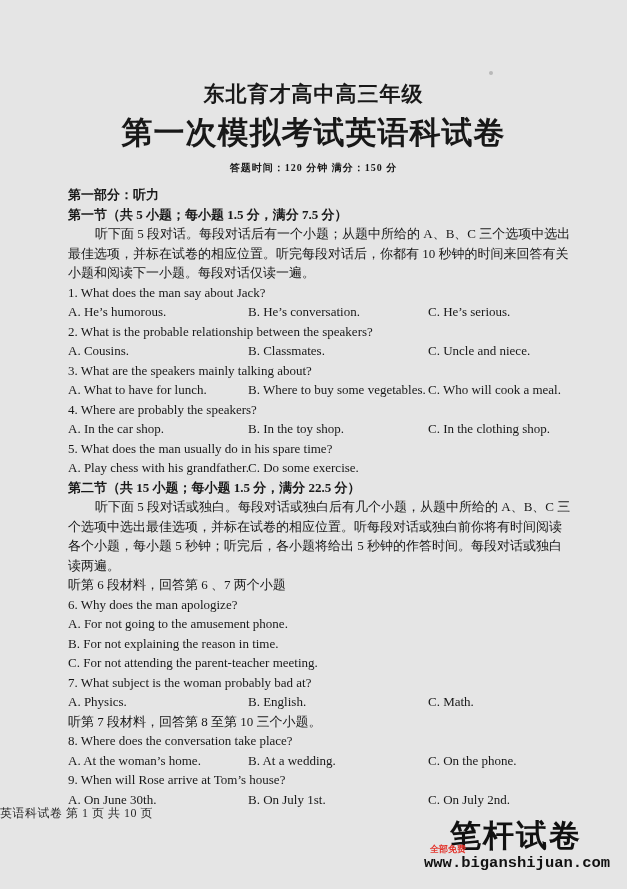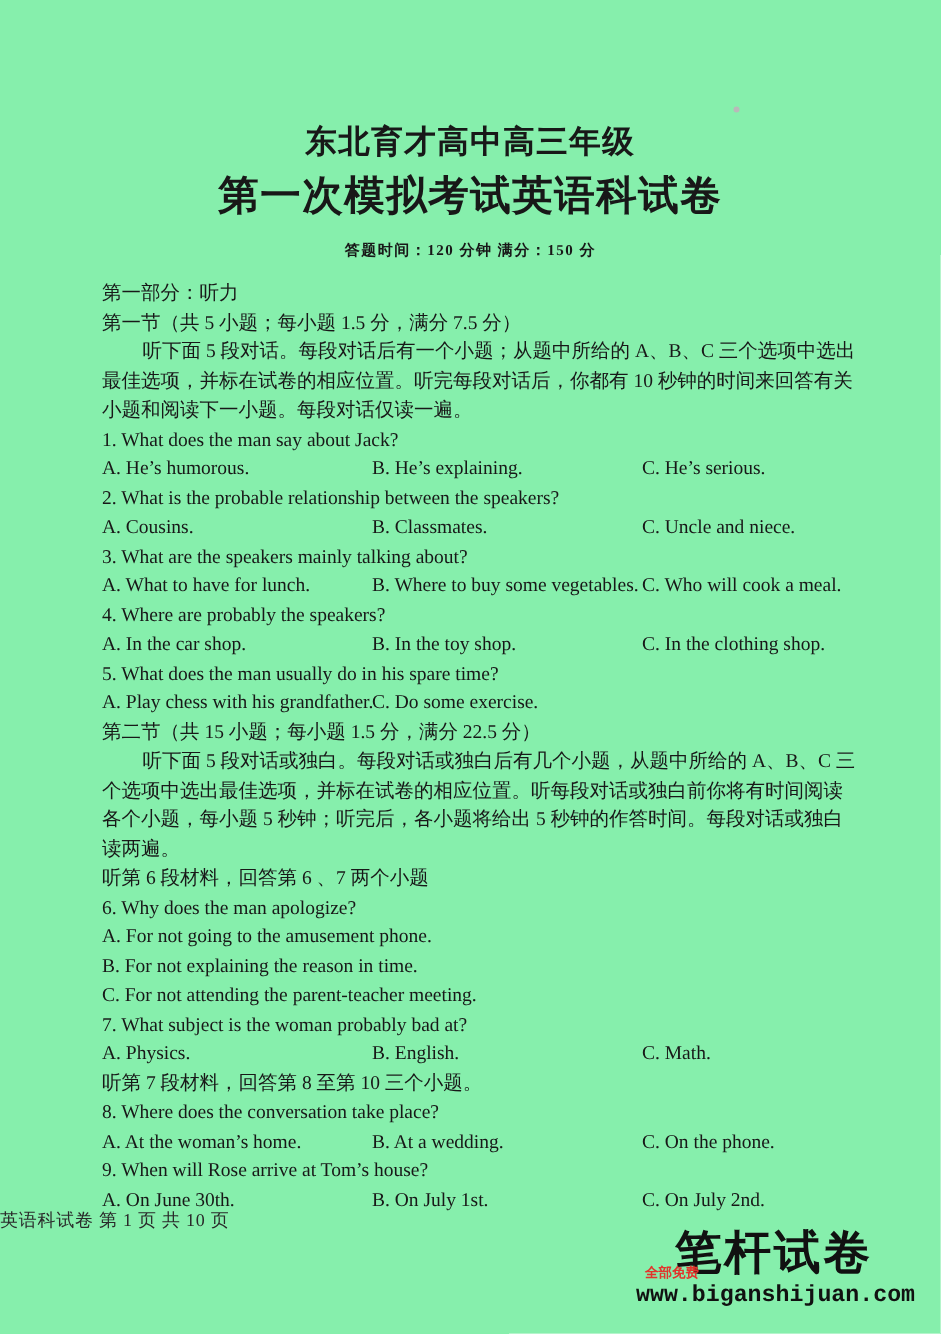--- a/index.html
+++ b/index.html
@@ -4,49 +4,49 @@
 <style>
   * { margin:0; padding:0; box-sizing:border-box; }
   html,body { width:627px; height:889px; }
   body {
     background:#ffffff;
     color:#181818;
     font-family:"Liberation Serif","DejaVu Serif",serif;
     position:relative;
     overflow:hidden;
   }
-  .doc { position:absolute; inset:0; background:#86efac; }
+  .doc { position:absolute; inset:0; background:#e5e5e5; }
 
   
   .titles { text-align:center; }
   .title-school {
     margin-top:83px;
     font-family:"DejaVu Sans","Liberation Sans",sans-serif;
     font-weight:700; font-size:21px; line-height:22px;
     letter-spacing:1px;
   }
   .title-exam {
     margin-top:16px;
-    font-family:Liberation Mono, monospace;
-    font-weight:700; font-size:27px; line-height:24px;
+    font-family:Liberation Serif, serif;
+    font-weight:700; font-size:31px; line-height:24px;
     letter-spacing:1px;
   }
   .title-meta {
     margin-top:14px;
     font-weight:700; font-size:10px; line-height:18px;
     letter-spacing:1px;
   }
 
   
   .content {
     position:absolute; left:68px; top:185px; width:494px;
     font-size:13px; line-height:19.5px;
   }
   .line { white-space:nowrap; }
-  .b { font-weight:400; }
+  .b { font-weight:700; }
   .indent { text-indent:27px; }
   .opt-row {
     display:grid;
     grid-template-columns:180px 180px auto;
     line-height:19.5px;
   }
   .opt { white-space:nowrap; }
 
   
   .footer {
@@ -102,21 +102,21 @@
     <div id="s1-instr">
         <div class="line indent">听下面 5 段对话。每段对话后有一个小题；从题中所给的 A、B、C 三个选项中选出</div>
         <div class="line">最佳选项，并标在试卷的相应位置。听完每段对话后，你都有 10 秒钟的时间来回答有关</div>
         <div class="line">小题和阅读下一小题。每段对话仅读一遍。</div>
       </div>
     <div id="s1-questions">
         <div class="question">
           <div class="line">1. What does the man say about Jack?</div>
           <div class="opt-row">
             <span class="opt">A. He’s humorous.</span>
-            <span class="opt">B. He’s explaining.</span>
+            <span class="opt">B. He’s conversation.</span>
             <span class="opt">C. He’s serious.</span>
           </div>
         </div>
         <div class="question">
           <div class="line">2. What is the probable relationship between the speakers?</div>
           <div class="opt-row">
             <span class="opt">A. Cousins.</span>
             <span class="opt">B. Classmates.</span>
             <span class="opt">C. Uncle and niece.</span>
           </div>

